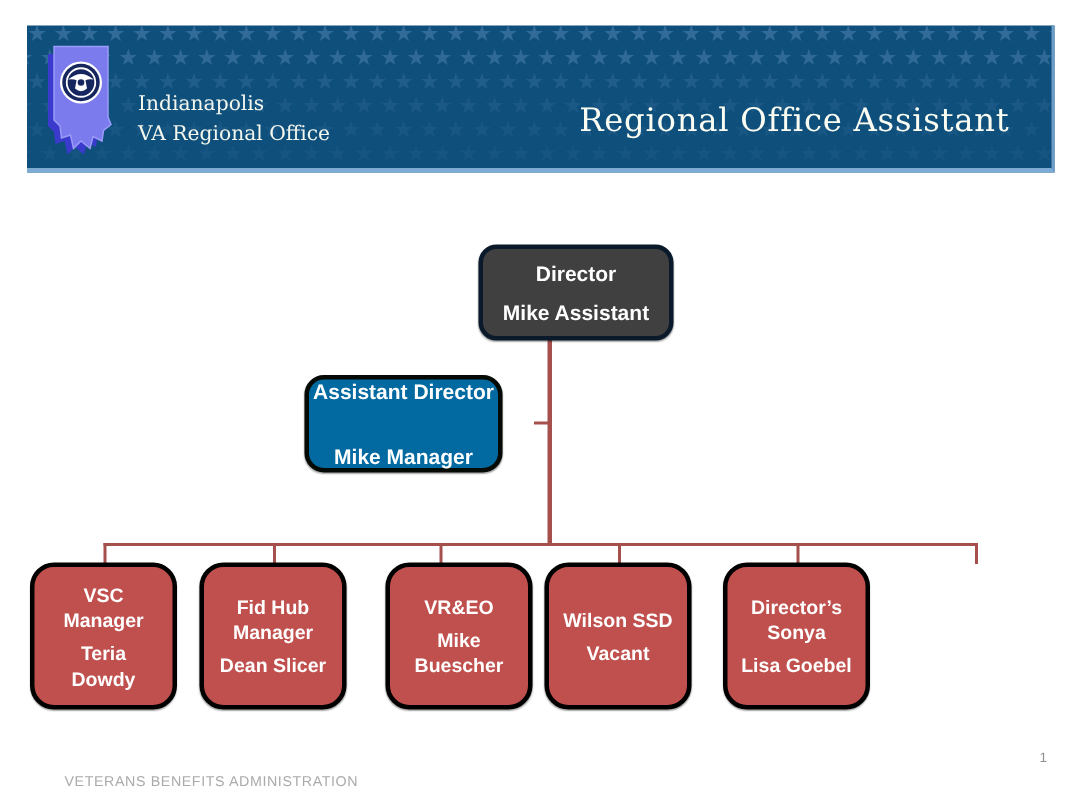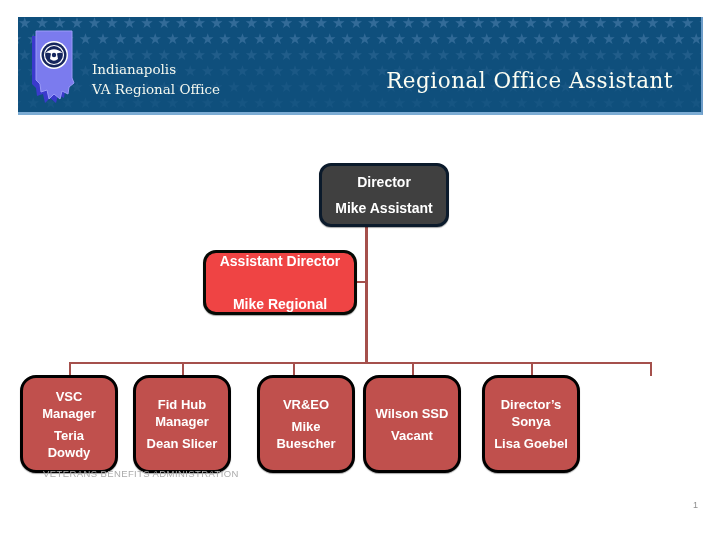--- a/index.html
+++ b/index.html
@@ -57,34 +57,34 @@
     border: 3px solid #000000;
     box-shadow: 0 1px 1px rgba(0,0,0,.35);
   }
   .pre { white-space: pre-line; }
   .director {
     left: 290px; top: 163px; width: 130px; height: 64px;
     background: #404040; border-color: #0B1A2B; border-radius: 12px;
     font-size: 14px; line-height: 17px; gap: 9px; margin-left: 29px;
   }
   .assistant {
-    left: 203px; top: 250px; width: 154px; height: 65px;
-    background: #ef4444; border-color: #050A05; border-radius: 13px;
+    left: 203px; top: 250px; width: 132px; height: 65px;
+    background: #0369a1; border-color: #050A05; border-radius: 13px;
     font-size: 14px; line-height: 17px; gap: 26px;
   }
   .manager {
     top: 375px; width: 98px; height: 98px;
     background: #C0504D; border-radius: 16px;
     font-size: 13px; line-height: 17px; gap: 5px;
     padding: 2px;
   }
 
   
   .footer-text {
-    position: absolute; left: 43px; top: 468px;
+    position: absolute; left: 43px; top: 516px;
     font-size: 9.5px; letter-spacing: .4px; color: #ABABAB;
   }
   .page-number {
     position: absolute; left: 693px; top: 500px;
     font-size: 9px; color: #8E8E8E;
   }
 </style>
 </head>
 <body>
 
@@ -132,21 +132,21 @@
   <div class="line stub" style="left:531px"></div>
   <div class="line stub" style="left:650px"></div>
 
   <div class="node director">
     <div class="pre">Director</div>
     <div class="pre">Mike Assistant</div>
   </div>
 
   <div class="node assistant">
     <div class="pre">Assistant Director</div>
-    <div class="pre">Mike Regional</div>
+    <div class="pre">Mike Manager</div>
   </div>
 
   <div class="node manager" style="left:20px">
     <div class="pre">VSC
 Manager</div>
     <div class="pre">Teria
 Dowdy</div>
   </div>
   <div class="node manager" style="left:133px">
     <div class="pre">Fid Hub

